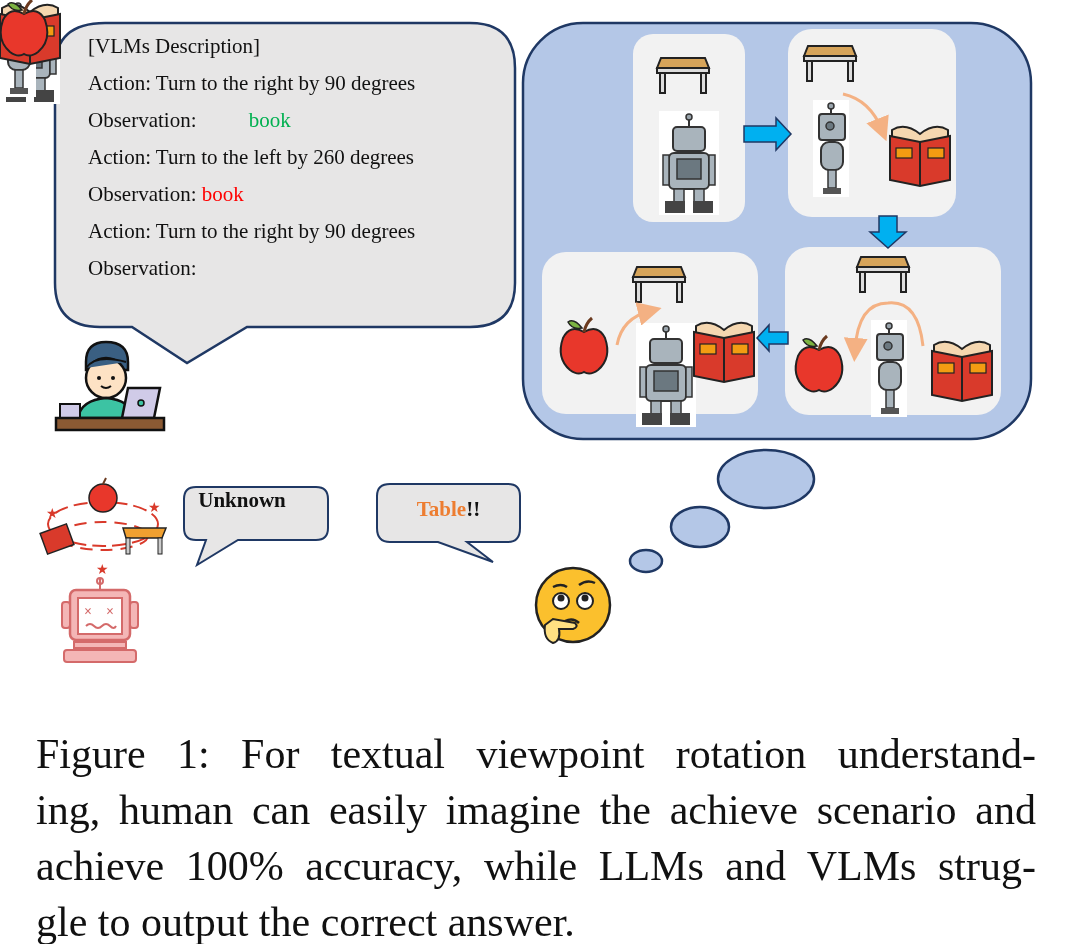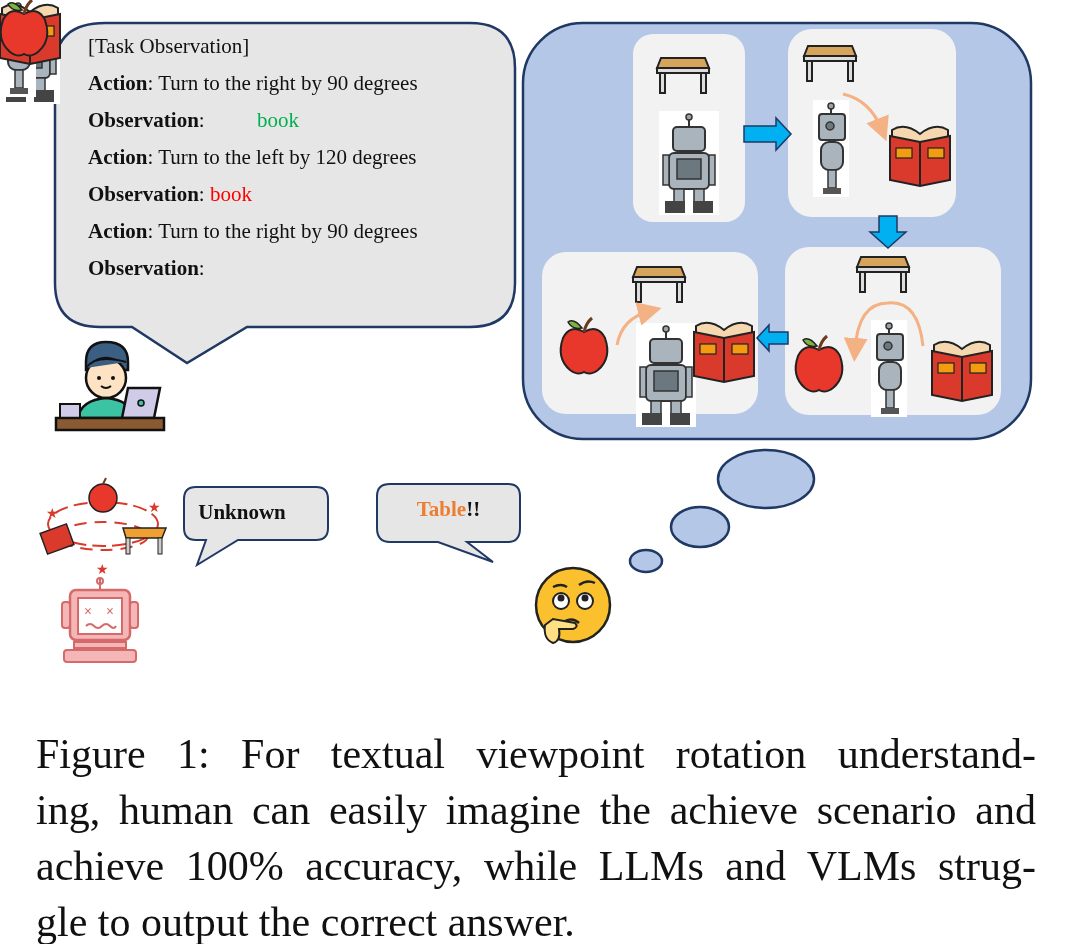--- a/index.html
+++ b/index.html
@@ -1,20 +1,20 @@
 <!DOCTYPE html>
 <html><head>
 <meta charset="utf-8">
 <style>
   html, body { margin:0; padding:0; background:#ffffff; }
   body { width:1080px; height:944px; position:relative; overflow:hidden; font-family:"Liberation Serif", serif; }
   svg { position:absolute; left:0; top:0; }
   .bubble-text { position:absolute; left:88px; top:28px; font-size:21px; color:#111; line-height:37px; }
   .bubble-text div { white-space:nowrap; }
-  .b { font-weight:bold; }
+  .b { font-weight:normal; }
   .orange { color:#ed7d31; }
   .green { color:#00b050;margin-left:47px; }
   .red { color:#ff0000; }
   .caption { position:absolute; left:36px; top:726px; width:1000px; font-size:42px; line-height:56px; color:#111; text-align:justify; }
   .caption div { text-align-last: justify; white-space:nowrap; }
   .caption div.last { text-align-last:left; }
   .say { position:absolute; font-weight:bold; font-size:21px; color:#111; text-align:center; }
 </style>
 </head>
 <body>
@@ -164,30 +164,30 @@
     <circle cx="26" cy="31" r="3.5" fill="#222"></circle>
       <circle cx="50" cy="31" r="3.5" fill="#222"></circle>
     <path d="M18,20 Q26,16 32,20" stroke="#222" stroke-width="2.5" fill="none"></path>
     <path d="M44,18 Q52,12 60,16" stroke="#222" stroke-width="2.5" fill="none"></path>
     <path d="M30,54 Q38,50 44,56" stroke="#222" stroke-width="2.5" fill="none"></path>
     <path d="M10,58 L18,52 L40,56 Q44,60 38,62 L24,62 Q26,74 18,76 Q8,72 10,58 Z" fill="#ffe082" stroke="#222" stroke-width="2"></path>
   </g>
 </svg>
 
 <div class="bubble-text">
-  <div><span>[Task Observation]</span></div>
+  <div><span>[VLMs Description]</span></div>
   <div><span class="b">Action</span><span>: Turn to the right by 90 degrees</span></div>
   <div><span class="b">Observation</span><span>: </span><span class="green">book</span></div>
-  <div><span class="b">Action</span><span>: Turn to the left by 120 degrees</span></div>
+  <div><span class="b">Action</span><span>: Turn to the left by 260 degrees</span></div>
   <div><span class="b">Observation</span><span>: </span><span class="red">book</span></div>
   <div><span class="b">Action</span><span>: Turn to the right by 90 degrees</span></div>
   <div><span class="b">Observation</span><span>:</span></div>
 </div>
 
-<div class="say" style="left:184px; top:500px; width:116px;">Unknown</div>
+<div class="say" style="left:184px; top:488px; width:116px;">Unknown</div>
 <div class="say" style="left:377px; top:497px; width:143px;"><span class="orange">Table</span><span>!!</span></div>
 
 <div class="caption">
   <div>Figure 1: For textual viewpoint rotation understand-</div>
   <div>ing, human can easily imagine the achieve scenario and</div>
   <div>achieve 100% accuracy, while LLMs and VLMs strug-</div>
   <div class="last">gle to output the correct answer.</div>
 </div>
 
 </body></html>

